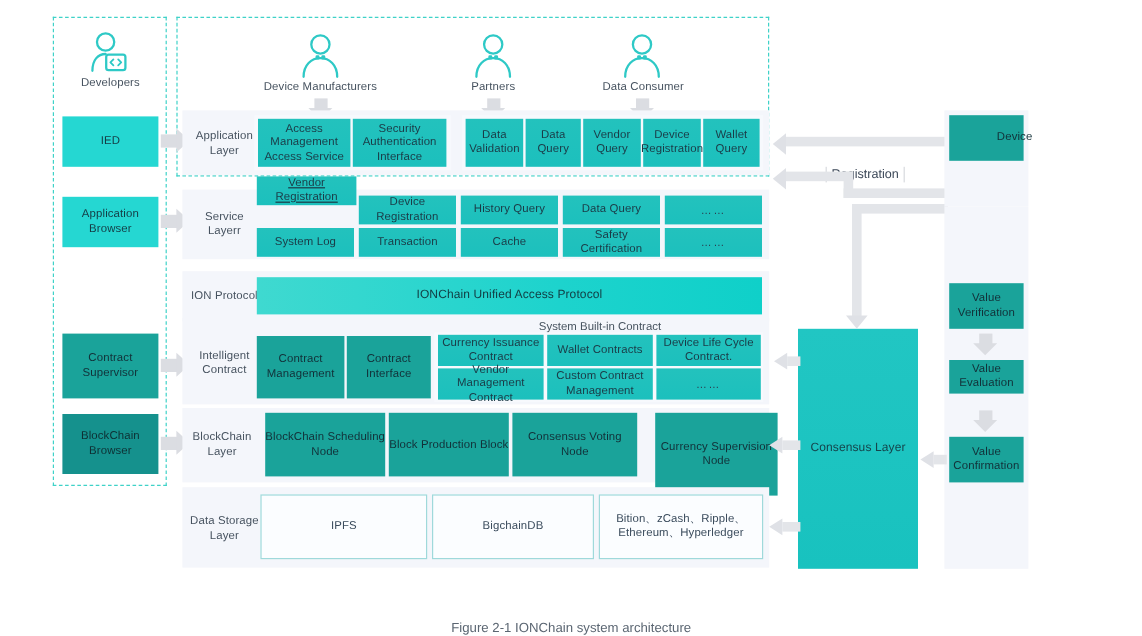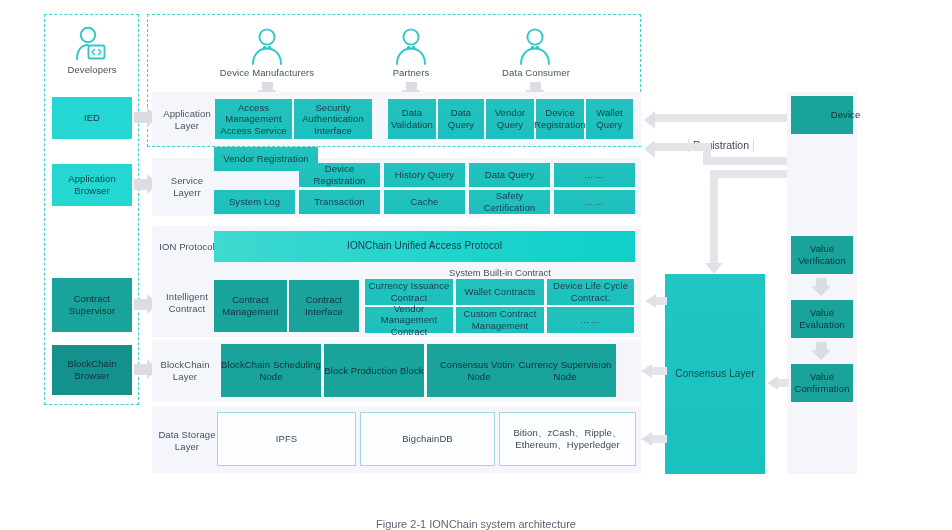--- a/index.html
+++ b/index.html
@@ -181,21 +181,21 @@
   <div class="panel-lite" style="position:absolute; left:385px; top:96px; width:251px; height:46px;"></div>
   <div class="box teal" style="left:388px; top:99px; width:48px; height:40px;">Data Validation</div>
   <div class="box teal" style="left:438px; top:99px; width:46px; height:40px;">Data Query</div>
   <div class="box teal" style="left:486px; top:99px; width:48px; height:40px;">Vendor Query</div>
   <div class="box teal" style="left:536px; top:99px; width:48px; height:40px;">Device Registration</div>
   <div class="box teal" style="left:586px; top:99px; width:47px; height:40px;">Wallet Query</div>
 
   <div class="panel" style="position:absolute; left:152px; top:158px; width:489px; height:58px;"></div>
   <div class="box lbl" style="left:156px; top:172px; width:62px; height:30px; white-space:pre-line;">Service Layerr</div>
 
-  <div class="box teal" style="left:214px; top:147px; width:104px; height:24px;">Vendor Registration</div>
+  <div class="box teal" style="left:214px; top:147px; width:83px; height:24px;text-decoration:underline;">Vendor Registration</div>
   <div class="box teal" style="left:299px; top:163px; width:81px; height:24px;">Device Registration</div>
   <div class="box teal" style="left:384px; top:163px; width:81px; height:24px;">History Query</div>
   <div class="box teal" style="left:469px; top:163px; width:81px; height:24px;">Data Query</div>
   <div class="box teal sub-dots" style="left:554px; top:163px; width:81px; height:24px;">……</div>
 
   <div class="box teal" style="left:214px; top:190px; width:81px; height:24px;">System Log</div>
   <div class="box teal" style="left:299px; top:190px; width:81px; height:24px;">Transaction</div>
   <div class="box teal" style="left:384px; top:190px; width:81px; height:24px;">Cache</div>
   <div class="box teal" style="left:469px; top:190px; width:81px; height:24px;">Safety Certification</div>
   <div class="box teal sub-dots" style="left:554px; top:190px; width:81px; height:24px;">……</div>
@@ -219,21 +219,21 @@
   <div class="box teal" style="left:365px; top:307px; width:88px; height:26px;">Vendor Management Contract</div>
   <div class="box teal" style="left:456px; top:307px; width:88px; height:26px;">Custom Contract Management</div>
   <div class="box teal sub-dots" style="left:547px; top:307px; width:87px; height:26px;">……</div>
 
   <div class="panel" style="position:absolute; left:152px; top:340px; width:489px; height:62px;"></div>
   <div class="box lbl" style="left:152px; top:356px; width:66px; height:30px; white-space:pre-line;">BlockChain Layer</div>
 
   <div class="box teal-dark" style="left:221px; top:344px; width:100px; height:53px; white-space:pre-line;">BlockChain Scheduling Node</div>
   <div class="box teal-dark" style="left:324px; top:344px; width:100px; height:53px; white-space:pre-line;">Block Production Block</div>
   <div class="box teal-dark" style="left:427px; top:344px; width:104px; height:53px; white-space:pre-line;">Consensus Voting Node</div>
-  <div class="box teal-dark" style="left:514px; top:344px; width:102px; height:53px; white-space:pre-line;">Currency Supervision Node</div>
+  <div class="box teal-dark" style="left:546px; top:344px; width:102px; height:69px; white-space:pre-line;">Currency Supervision Node</div>
 
   <div class="panel" style="position:absolute; left:152px; top:406px; width:489px; height:67px;"></div>
   <div class="box lbl" style="left:156px; top:422px; width:62px; height:38px; white-space:pre-line;">Data Storage Layer</div>
 
   <div class="box outline" style="left:217px; top:412px; width:139px; height:54px;">IPFS</div>
   <div class="box outline" style="left:360px; top:412px; width:135px; height:54px;">BigchainDB</div>
   <div class="box outline" style="left:499px; top:412px; width:137px; height:54px; padding:0 6px; white-space:pre-line;">Bition、zCash、Ripple、Ethereum、Hyperledger</div>
 
   <div class="box" style="left:665px; top:274px; width:100px; height:200px;
               background:linear-gradient(180deg,#21c6c3 0%,#18c2bf 100%); color:#15454c;
@@ -273,21 +273,21 @@
     <div class="stem"></div>
       <div class="head"></div>
     </div>
 
   <div class="panel" style="position:absolute; left:787px; top:172px; width:70px; height:302px;"></div>
   <div class="box teal-dark" style="left:791px; top:236px; width:62px; height:38px; white-space:pre-line;">Value Verification</div>
   <div class="downarrow" style="left:811px; top:278px; width:21px; height:19px;">
     <div class="stem"></div>
       <div class="head"></div>
     </div>
-  <div class="box teal-dark" style="left:791px; top:300px; width:62px; height:38px; white-space:pre-line;">Value Evaluation</div>
+  <div class="box teal-dark" style="left:791px; top:300px; width:62px; height:28px; white-space:pre-line;">Value Evaluation</div>
   <div class="downarrow" style="left:811px; top:342px; width:21px; height:19px;">
     <div class="stem"></div>
       <div class="head"></div>
     </div>
   <div class="box teal-dark" style="left:791px; top:364px; width:62px; height:38px; white-space:pre-line;">Value Confirmation</div>
 
   <div class="leftarrow" style="left:767px; top:376px; width:22px; height:14px;">
     <div class="stem"></div>
       <div class="head"></div>
     </div>

